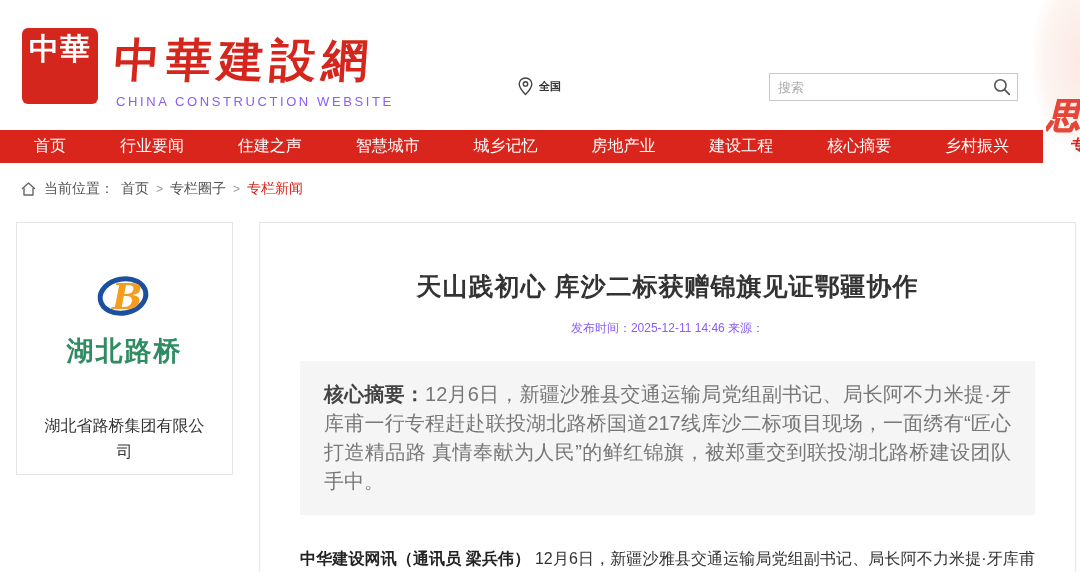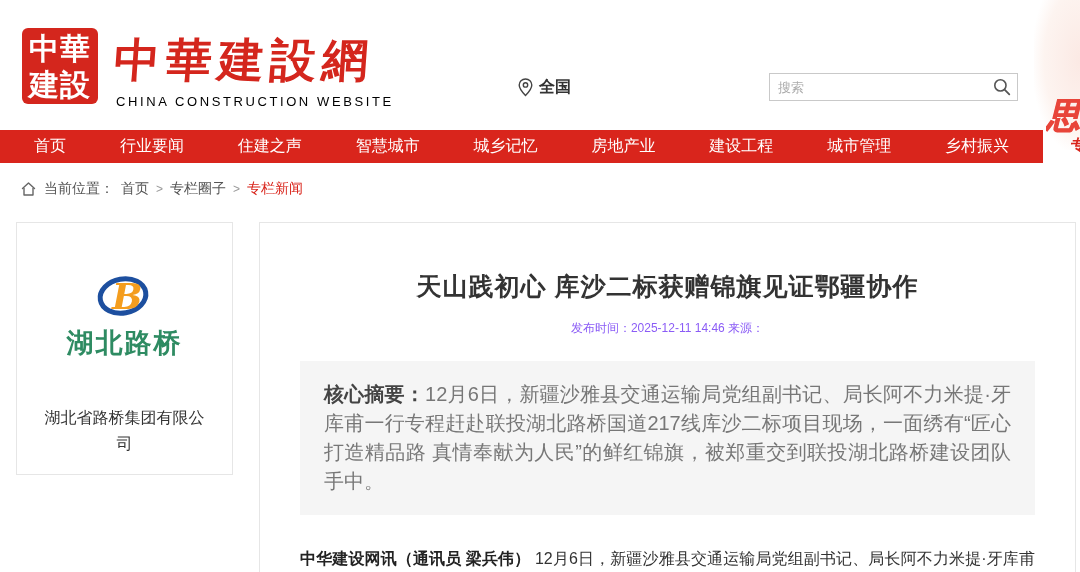--- a/index.html
+++ b/index.html
@@ -9,24 +9,24 @@
 
   
   .header { position: relative; width: 1080px; height: 130px; background: #fff; }
   .logo-square { position: absolute; left: 22px; top: 28px; width: 76px; height: 76px;
     background: #d4261d; border-radius: 6px; color: #fff; text-align: center;
     font-family: "DejaVu Serif", serif; font-weight: bold; font-size: 30px; line-height: 36px;
     padding-top: 3px; letter-spacing: 1px; }
   .site-name { position: absolute; left: 114px; top: 30px; color: #d4261d;
     font-family: "DejaVu Serif", serif; font-weight: bold; font-size: 46px;
     letter-spacing: 6px; transform: skewX(-4deg); }
-  .site-subtitle { position: absolute; left: 116px; top: 94px; color: #000000;
+  .site-subtitle { position: absolute; left: 116px; top: 94px; color: #8b5cf6;
     font-size: 13px; letter-spacing: 2.6px; }
   .region { position: absolute; left: 518px; top: 77px; display: flex; align-items: center;
-    gap: 6px; color: #333; font-size: 16px; font-weight: bold; cursor: pointer; }
+    gap: 6px; color: #333; font-size: 11px; font-weight: bold; cursor: pointer; }
   .search-box { position: absolute; left: 769px; top: 73px; width: 249px; height: 28px;
     border: 1px solid #c9c9c9; background: #fff; display: flex; align-items: center; }
   .search-box input { flex: 1; border: none; outline: none; padding: 0 8px;
     font-size: 13px; color: #3b82f6; font-family: "Liberation Sans", sans-serif; }
   .search-box input::placeholder { color: #aaa; }
   .search-btn { width: 30px; height: 26px; border: none; background: transparent;
     display: flex; align-items: center; justify-content: center; cursor: pointer; }
   .wm-blob { position: absolute; right: 0; top: 0; width: 46px; height: 150px;
     background: radial-gradient(ellipse at 100% 40%, #fbe9e4 0%, #fdf4f0 55%, rgba(255,255,255,0) 75%); }
   .watermark { position: absolute; left: 1046px; top: 93px; width: 34px; overflow: hidden;
@@ -45,21 +45,21 @@
   .breadcrumb { position: absolute; left: 20px; top: 180px; display: flex; align-items: center;
     gap: 7px; font-size: 14px; color: #555; }
   .crumb-link { color: #555; cursor: pointer; }
   .crumb-sep { color: #999; font-size: 12px; }
   .crumb-current { color: #d9251c; cursor: pointer; }
 
   
   .sidebar-card { position: absolute; left: 16px; top: 222px; width: 217px; height: 253px;
     background: #fff; border: 1px solid #e6e6e6; text-align: center; }
   .org-logo-mark { margin-top: 48px; }
-  .org-logo-text { margin-top: 4px; color: #2e8b62; font-size: 27px; font-weight: bold;
+  .org-logo-text { margin-top: 12px; color: #2e8b62; font-size: 27px; font-weight: bold;
     letter-spacing: 2px; font-family: "Liberation Sans", sans-serif; }
   .org-name { margin: 44px auto 0; width: 170px; font-size: 16px; color: #333;
     line-height: 26px; }
 
   .main-card { position: absolute; left: 259px; top: 222px; width: 817px; height: 352px;
     background: #fff; border: 1px solid #e6e6e6; border-bottom: none; padding: 0 40px; }
   .article-title { margin-top: 47px; text-align: center; color: #333;
     font-size: 25px; font-weight: bold; letter-spacing: 1px; }
   .article-meta { margin-top: 17px; text-align: center; color: #8b5cf6; font-size: 12px; }
   .summary-box { margin-top: 24px; background: #f5f5f5; padding: 19px 24px;
@@ -72,21 +72,20 @@
   .icon-svg { display: block; }
 </style>
 </head>
 <body>
 
 <div class="page">
 
   <div class="header">
     <div class="logo-square">
       <div>中華</div>
-      <div>建設</div>
     </div>
     <div class="site-name">中華建設網</div>
     <div class="site-subtitle">CHINA CONSTRUCTION WEBSITE</div>
 
     <div class="region">
       <span>
         <svg class="icon-svg" width="15" height="19" viewBox="0 0 15 19">
           <path d="M7.5 1 C3.9 1 1.2 3.7 1.2 7.1 C1.2 11.2 7.5 17.6 7.5 17.6 C7.5 17.6 13.8 11.2 13.8 7.1 C13.8 3.7 11.1 1 7.5 1 Z" fill="none" stroke="#444" stroke-width="1.4"></path>
           <circle cx="7.5" cy="6.9" r="2.2" fill="none" stroke="#444" stroke-width="1.4"></circle>
         </svg>
@@ -111,21 +110,21 @@
   </div>
 
   <div class="nav">
     <span class="nav-item">首页</span>
     <span class="nav-item">行业要闻</span>
     <span class="nav-item">住建之声</span>
     <span class="nav-item">智慧城市</span>
     <span class="nav-item">城乡记忆</span>
     <span class="nav-item">房地产业</span>
     <span class="nav-item">建设工程</span>
-    <span class="nav-item">城市管理</span>
+    <span class="nav-item">核心摘要</span>
     <span class="nav-item">乡村振兴</span>
   </div>
   <span class="nav-partial">专</span>
 
   <div class="breadcrumb">
     <span>
       <svg class="icon-svg" width="17" height="16" viewBox="0 0 17 16">
         <path d="M2.5 7.5 L8.5 2 L14.5 7.5" fill="none" stroke="#666" stroke-width="1.4" stroke-linecap="round" stroke-linejoin="round"></path>
         <path d="M4 7 L4 14 L13 14 L13 7" fill="none" stroke="#666" stroke-width="1.4" stroke-linejoin="round"></path>
       </svg>

